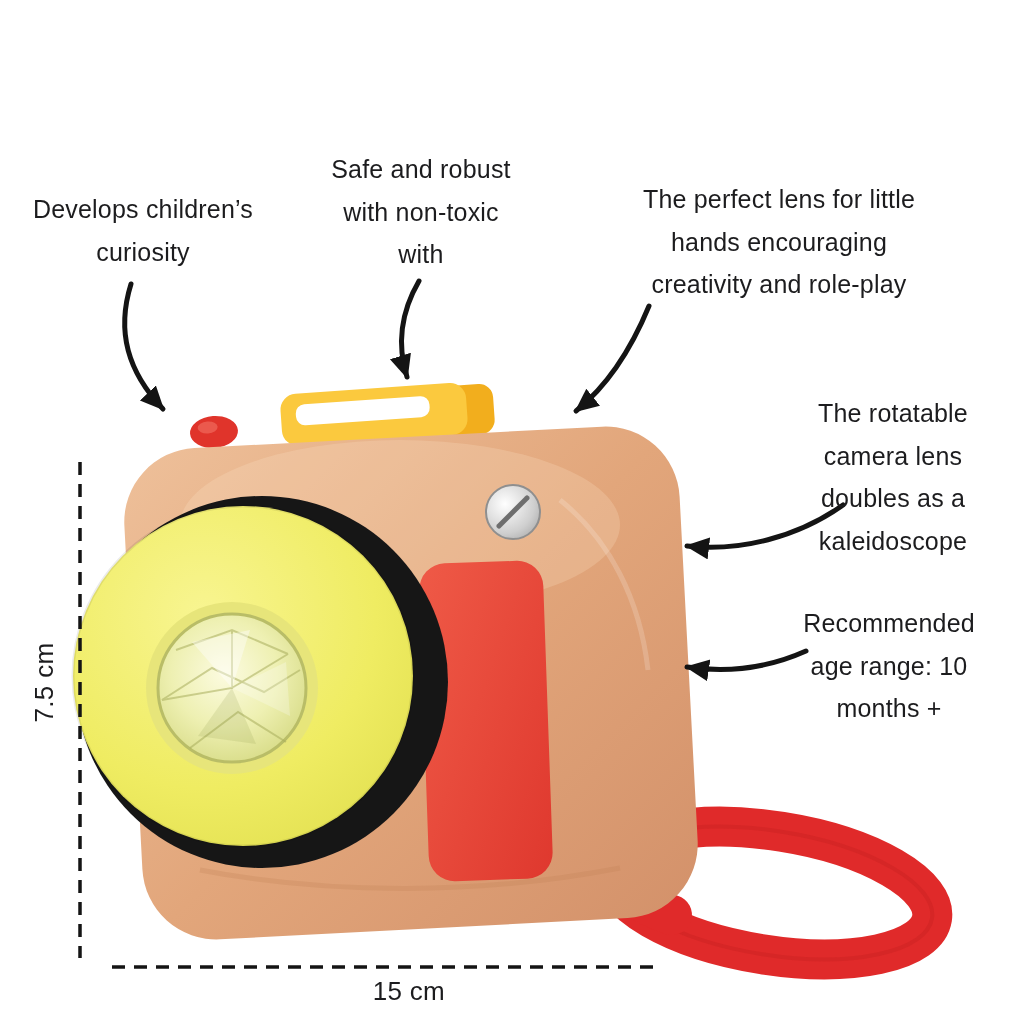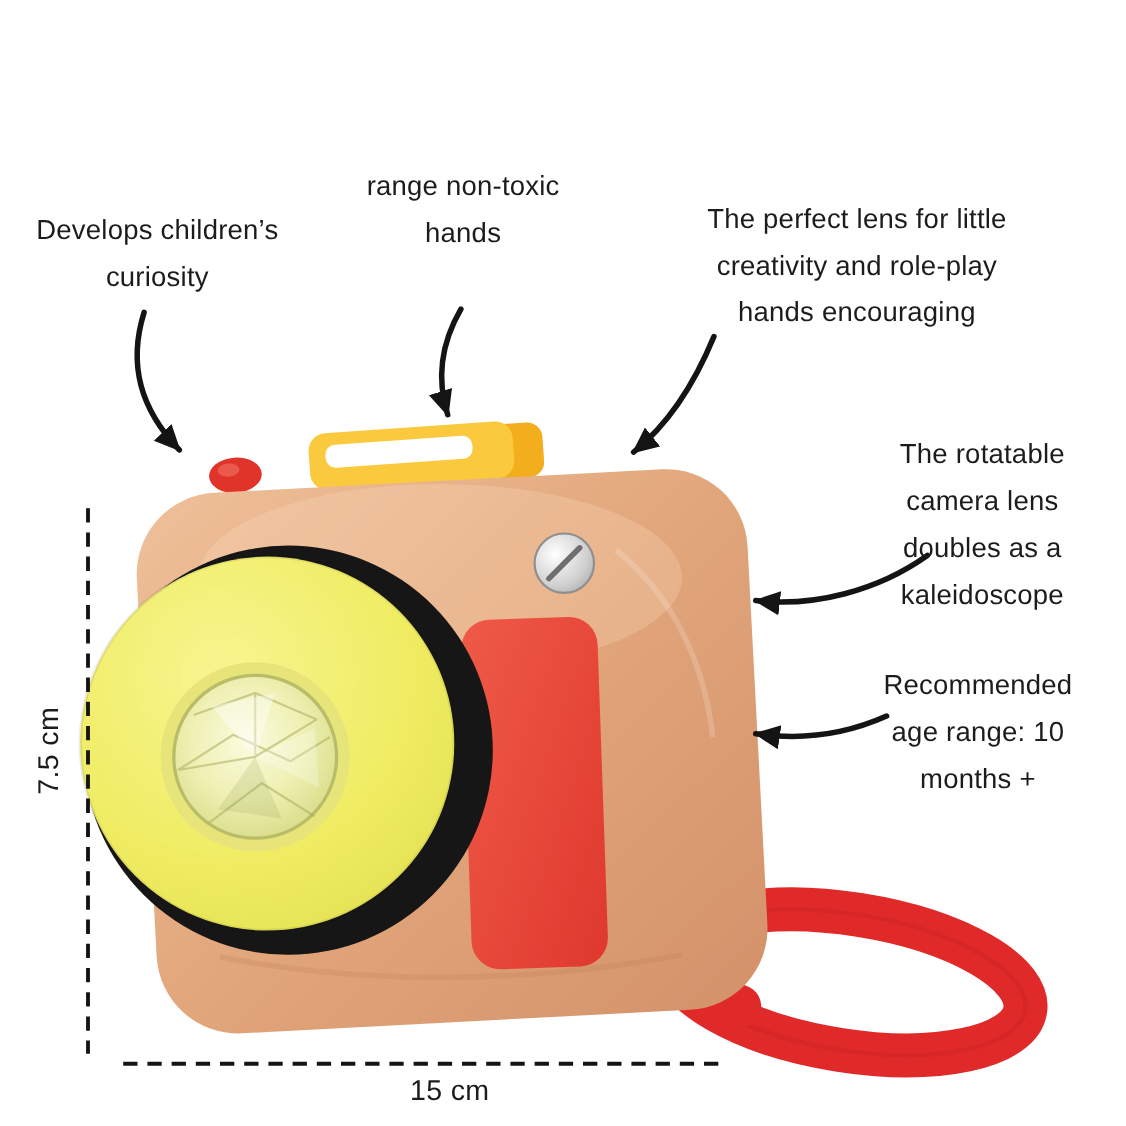--- a/index.html
+++ b/index.html
@@ -135,28 +135,29 @@
       <line x1="112" y1="967" x2="658" y2="967"></line>
     </g>
   </svg>
 
   <div class="annotation" style="left:-7px; top:188px; width:300px;">
     <span class="line">Develops children’s</span>
     <span class="line">curiosity</span>
   </div>
 
   <div class="annotation" style="left:271px; top:148px; width:300px;">
-    <span class="line">range non-toxic</span>
-    <span class="line">hands</span>
+    <span class="line">Safe and robust</span>
+    <span class="line">with non-toxic</span>
+    <span class="line">with</span>
   </div>
 
   <div class="annotation" style="left:609px; top:178px; width:340px;">
     <span class="line">The perfect lens for little</span>
+    <span class="line">hands encouraging</span>
     <span class="line">creativity and role-play</span>
-    <span class="line">hands encouraging</span>
   </div>
 
   <div class="annotation" style="left:743px; top:392px; width:300px;">
     <span class="line">The rotatable</span>
     <span class="line">camera lens</span>
     <span class="line">doubles as a</span>
     <span class="line">kaleidoscope</span>
   </div>
 
   <div class="annotation" style="left:739px; top:602px; width:300px;">

